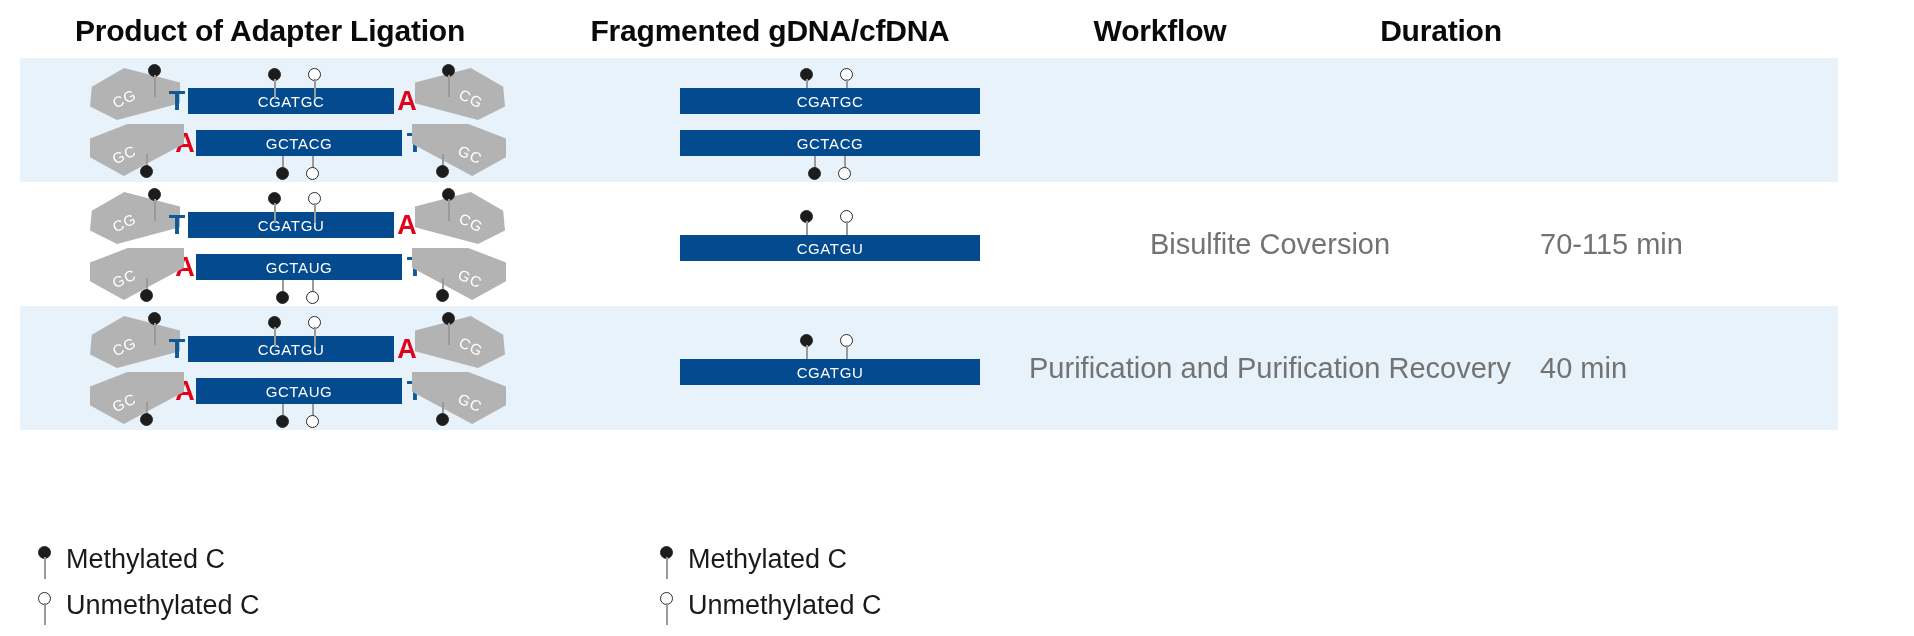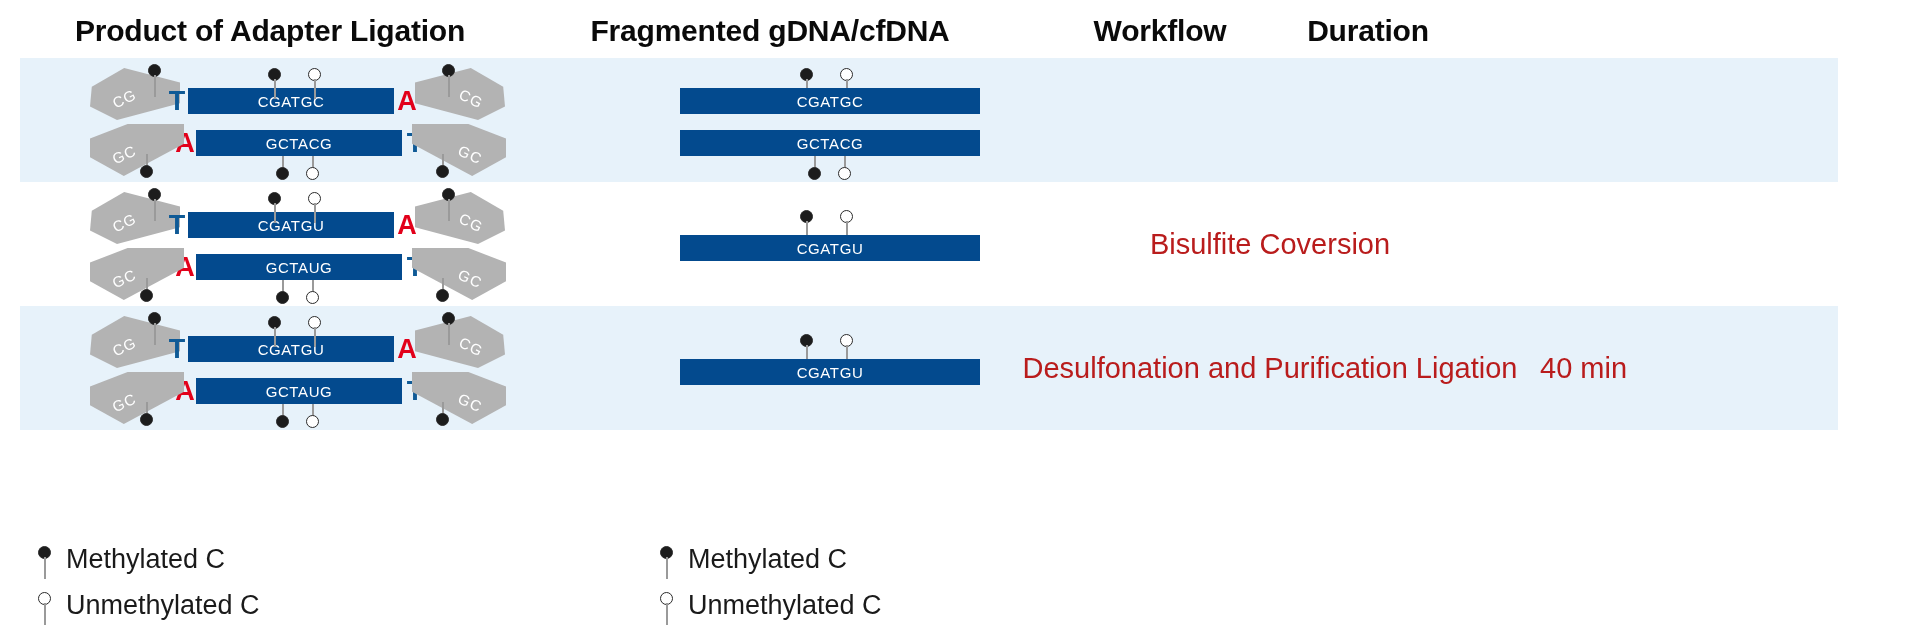--- a/index.html
+++ b/index.html
@@ -18,34 +18,34 @@
   }
   .hdr{
     position:absolute; top:14px;
     font-size:30px; font-weight:bold; color:#0a0a0a;
     text-align:center; white-space:nowrap;
     letter-spacing:-0.2px;
   }
   #hdr0{ left:20px;   width:500px; }
   #hdr1{ left:520px;  width:500px; }
   #hdr2{ left:1020px; width:280px; }
-  #hdr3{ left:1238px; width:260px;text-align:center; }
+  #hdr3{ left:1311px; width:260px;text-align:center; }
 
   
   .trow{ position:absolute; left:20px; width:1818px; }
   .trow.shaded{ background:#e7f2fa; }
   .trow.plain{ background:#ffffff; }
   #row0{ top:58px;  height:124px; }
   #row1{ top:182px; height:124px; }
   #row2{ top:306px; height:124px; }
 
   
   .wf-cell{
     position:absolute; top:50%; transform:translateY(-50%);
-    font-size:29px; color:#b91c1c; white-space:nowrap;
+    font-size:29px; color:#737373; white-space:nowrap;
     font-weight:400;
   }
   .wf-text{ left:1000px; width:500px; text-align:center; }
   .dur-text{ left:1520px; width:200px; text-align:left; }
 
   
   .construct{
     position:absolute; left:40px; top:0; width:420px; height:124px;
   }
   
@@ -333,20 +333,21 @@
     <div class="lolli up open" style="left:180px; top:28px;">
       <div class="ball"></div>
       <div class="stem" style="height:28px;"></div>
     </div>
     <div class="fbar" style="top:53px;">
       <span class="strand-seq">CGATGU</span>
     </div>
   </div>
 
   <div class="wf-cell wf-text">Bisulfite Coversion</div>
+  <div class="wf-cell dur-text">70-115 min</div>
 </div>
 
 <div class="trow shaded" id="row2">
 
   <div class="construct">
     <div class="adapter ad-tl">
       <span class="adlabel">CG</span>
     </div>
     <div class="lolli up filled" style="left:88px; top:6px;">
       <div class="ball"></div>
@@ -415,21 +416,21 @@
     </div>
     <div class="lolli up open" style="left:180px; top:28px;">
       <div class="ball"></div>
       <div class="stem" style="height:28px;"></div>
     </div>
     <div class="fbar" style="top:53px;">
       <span class="strand-seq">CGATGU</span>
     </div>
   </div>
 
-  <div class="wf-cell wf-text">Desulfonation and Purification Ligation</div>
+  <div class="wf-cell wf-text">Purification and Purification Recovery</div>
   <div class="wf-cell dur-text">40 min</div>
 </div>
 
 <div class="legend" id="legend-left">
   <div class="legend-item">
     <div class="lolli up filled">
       <div class="ball"></div>
       <div class="stem"></div>
     </div>
     <span class="legend-label">Methylated C</span>

